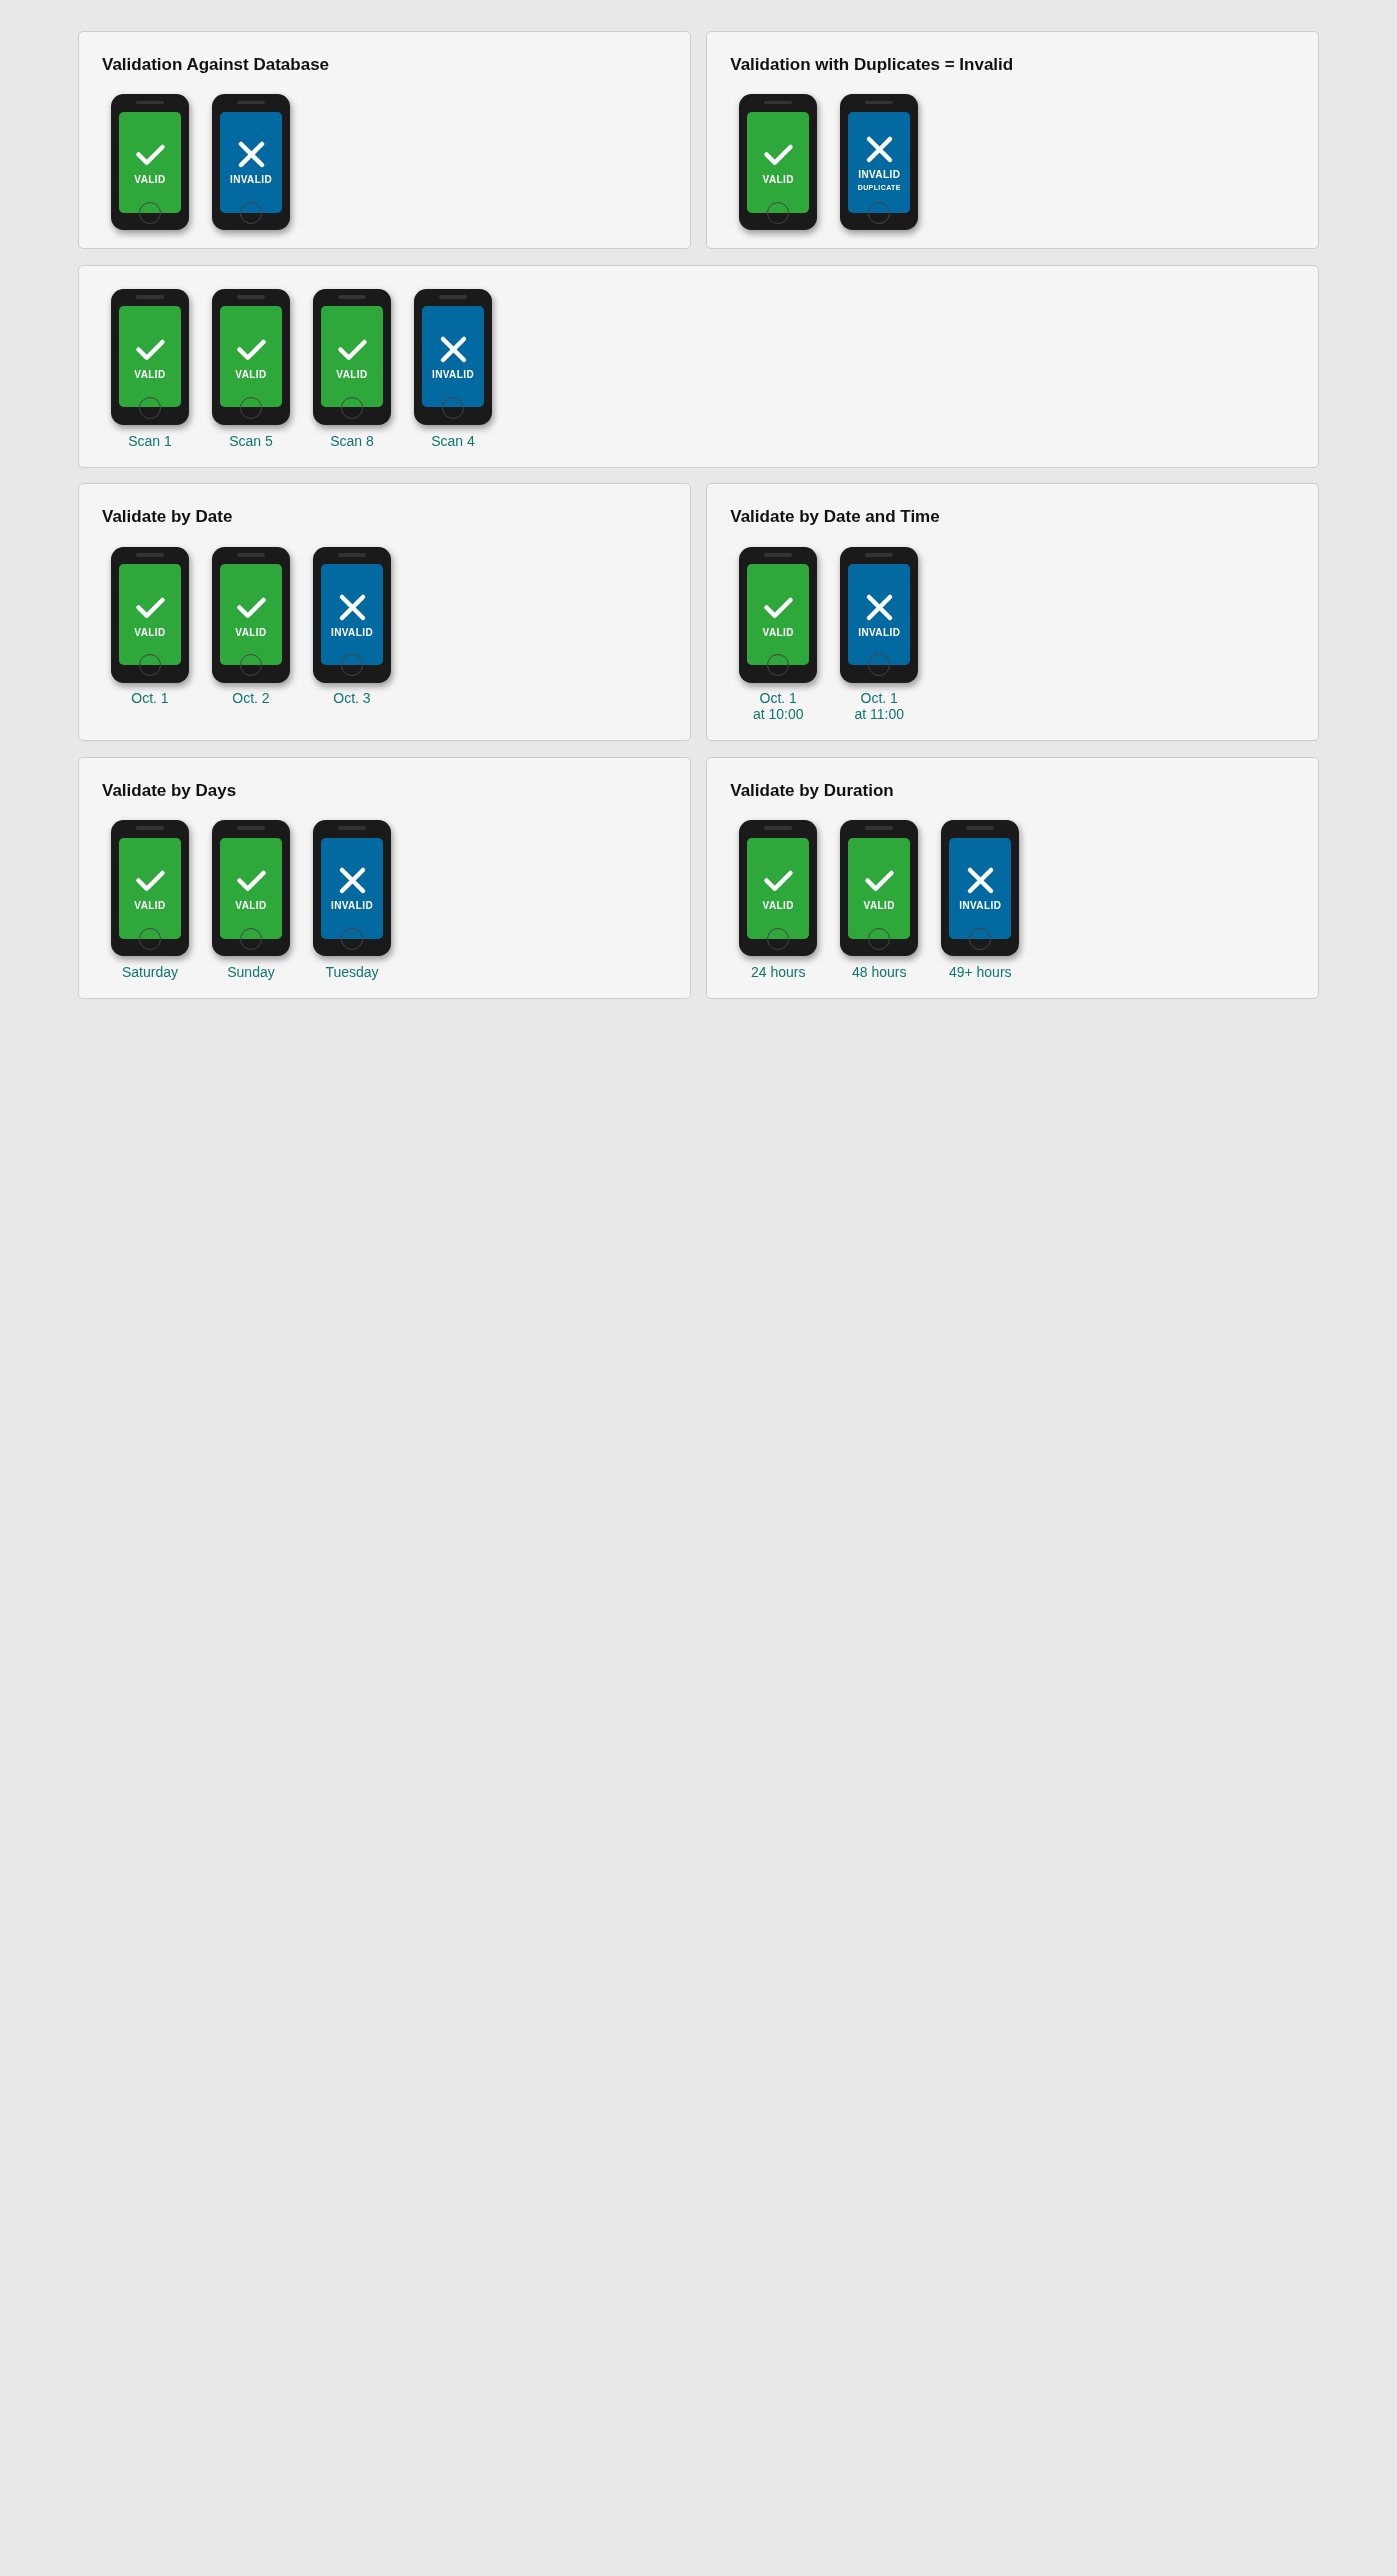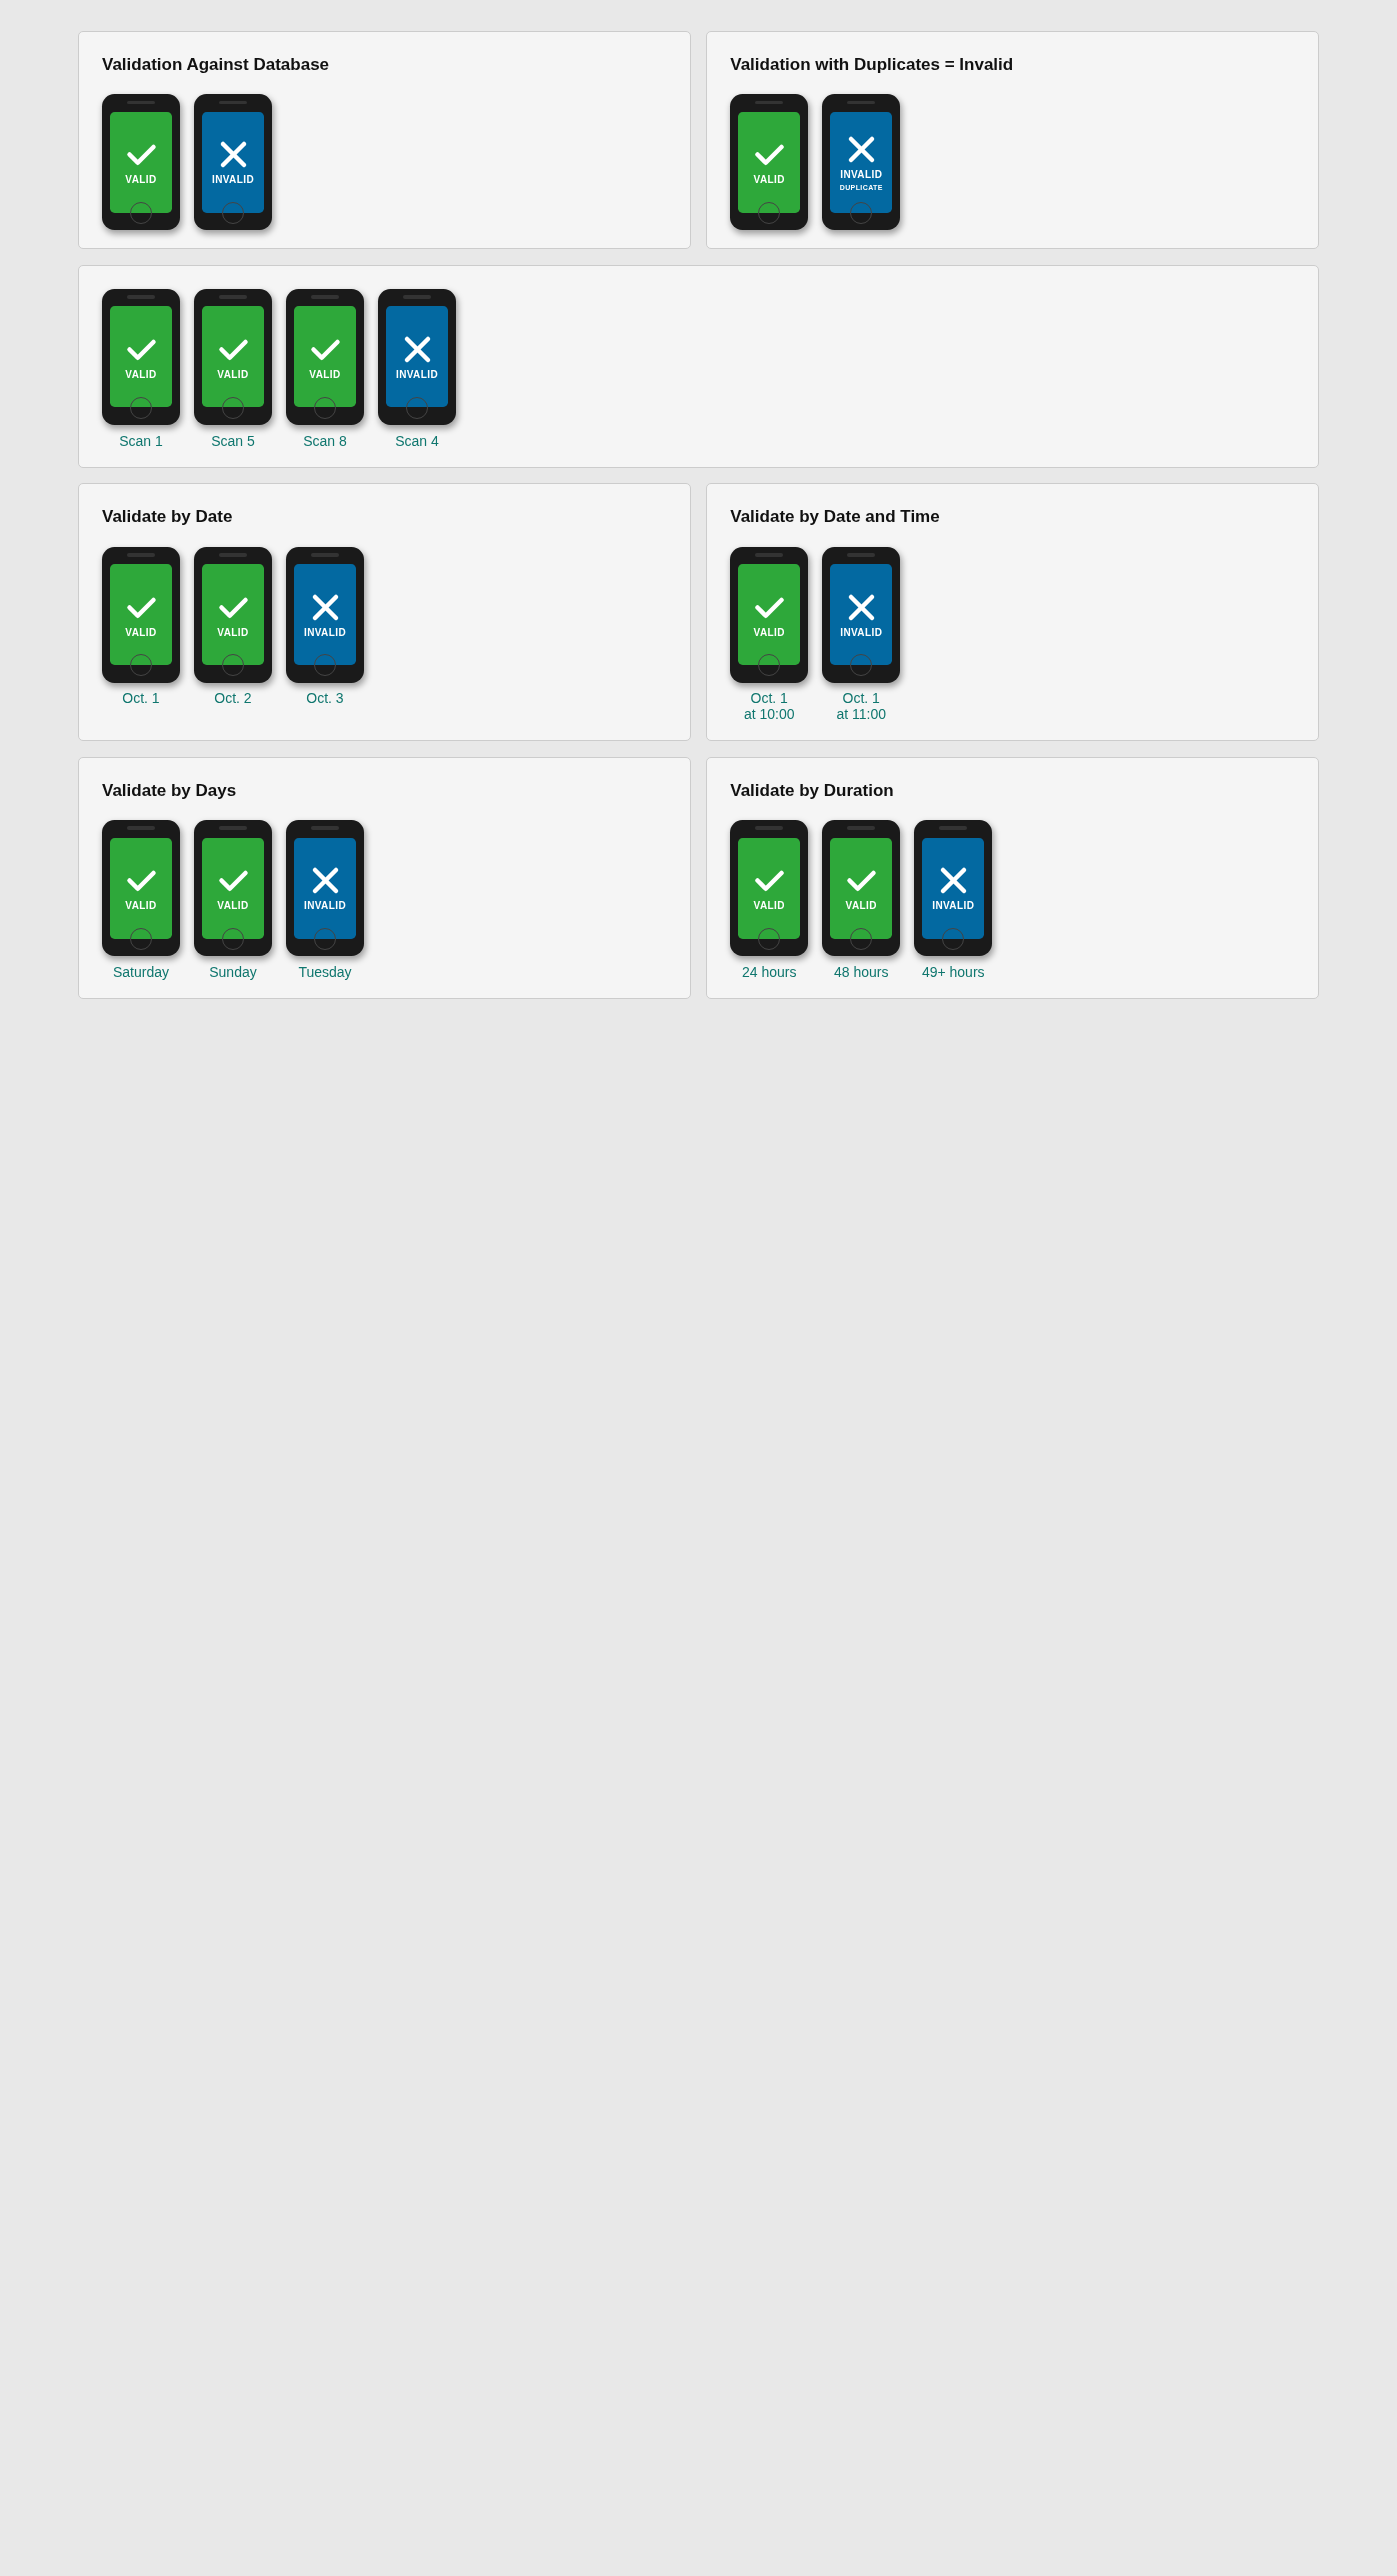--- a/index.html
+++ b/index.html
@@ -41,20 +41,21 @@
       display: flex;
       gap: 14px;
       align-items: flex-end;
     }
 
     .phone-wrap {
       display: flex;
       flex-direction: column;
       align-items: center;
       gap: 7.8px;
+      margin-left: 9px;
     }
 
     .phone {
       width: 78px;
       height: 136px;
       background: #1a1a1a;
       border-radius: 12.4px;
       display: flex;
       flex-direction: column;
       align-items: center;

